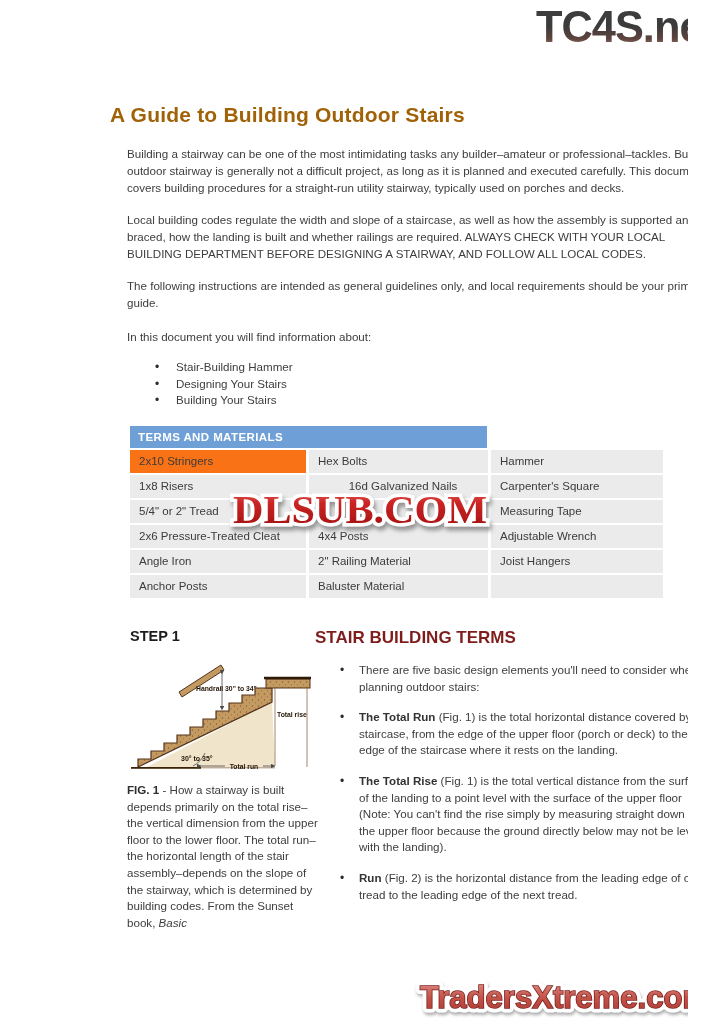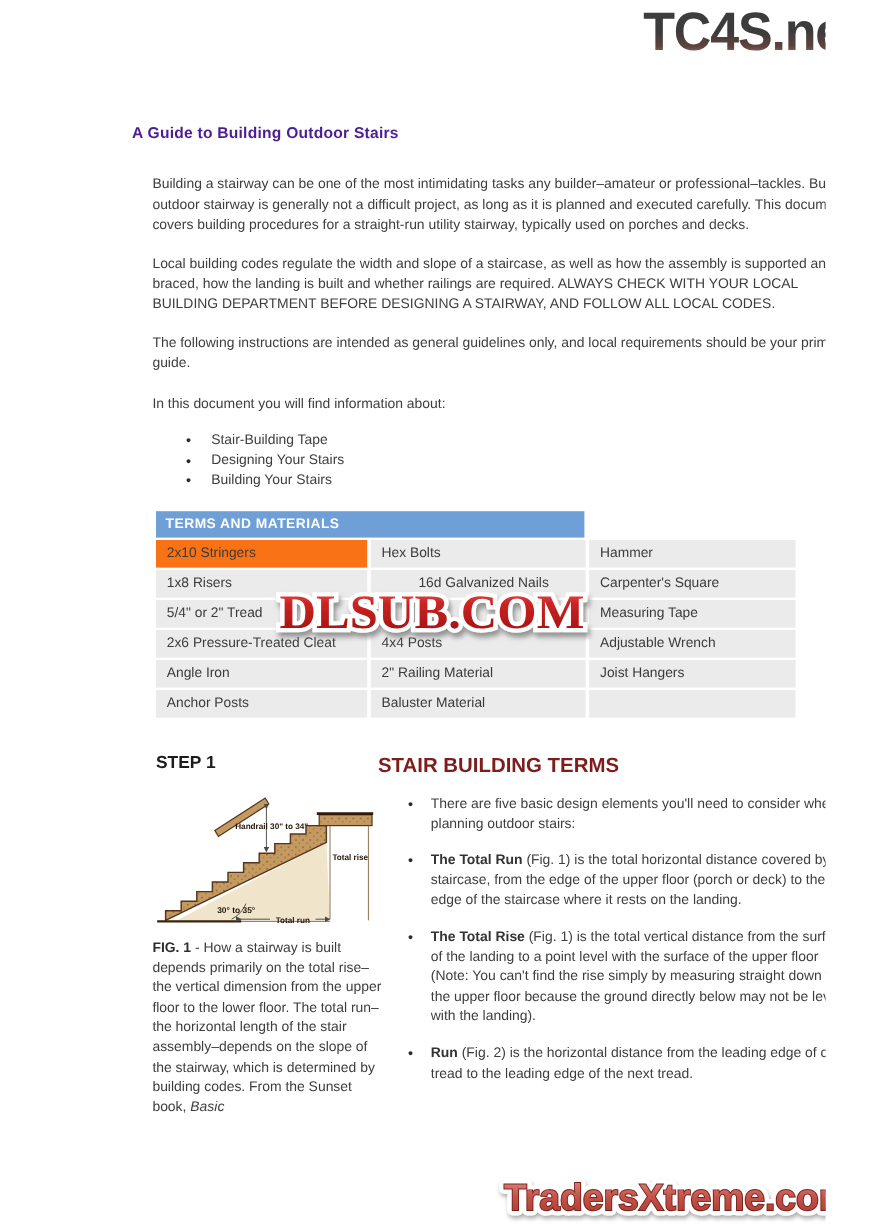--- a/index.html
+++ b/index.html
@@ -3,21 +3,21 @@
 <meta charset="utf-8">
 <style>
   html,body{margin:0;padding:0;}
   body{width:724px;height:1024px;background:#fff;font-family:"Liberation Sans",sans-serif;}
   .sheet{position:relative;width:688px;height:1024px;background:#ffffff;overflow:hidden;}
 
   
   .wm-top{position:absolute;top:0;left:528;left:528px;}
 
   
-  .doc-title{position:absolute;left:110px;top:103px;font-size:13px;font-weight:bold;color:#4c1d95;letter-spacing:.2px;}
+  .doc-title{position:absolute;left:110px;top:103px;font-size:21px;font-weight:bold;color:#a16207;letter-spacing:.2px;}
   .para{position:absolute;left:127px;width:588px;font-size:11.6px;line-height:17px;color:#3d3d3d;}
   .p1{top:145px;} .p2{top:211px;} .p3{top:277px;} .pintro{top:328px;}
   .toc{position:absolute;left:155px;top:359px;margin:0;padding:0;list-style:none;font-size:11.6px;color:#3d3d3d;}
   .toc li{position:relative;padding-left:21px;line-height:16.5px;}
   .toc li::before{content:"\2022";position:absolute;left:0;top:0;font-size:12px;color:#2a2a2a;}
 
   
   .ttl-header{position:absolute;left:130px;top:426px;width:349px;height:22px;line-height:22px;
     color:#ffffff;font-size:11.5px;font-weight:bold;letter-spacing:.4px;padding-left:8px;background:#6f9fd7;}
   .tgrid{position:absolute;left:130px;top:450px;display:grid;grid-template-columns:176px 179px 172px;
@@ -67,21 +67,21 @@
     </svg>
   </div>
 
   <h1 class="doc-title" style="margin:0;">A Guide to Building Outdoor Stairs</h1>
   <p class="para p1" style="margin:0;">Building a stairway can be one of the most intimidating tasks any builder–amateur or professional–tackles. But an outdoor stairway is generally not a difficult project, as long as it is planned and executed carefully. This document covers building procedures for a straight-run utility stairway, typically used on porches and decks.</p>
   <p class="para p2" style="margin:0;">Local building codes regulate the width and slope of a staircase, as well as how the assembly is supported and braced, how the landing is built and whether railings are required. ALWAYS CHECK WITH YOUR LOCAL BUILDING DEPARTMENT BEFORE DESIGNING A STAIRWAY, AND FOLLOW ALL LOCAL CODES.</p>
   <p class="para p3" style="margin:0;">The following instructions are intended as general guidelines only, and local requirements should be your primary guide.</p>
   <p class="para pintro" style="margin:0;">In this document you will find information about:</p>
 
   <ul class="toc">
-    <li>Stair-Building Tape</li>
+    <li>Stair-Building Hammer</li>
     <li>Designing Your Stairs</li>
     <li>Building Your Stairs</li>
   </ul>
 
   <div class="ttl-header" style="background: rgb(111, 159, 215);">TERMS AND MATERIALS</div>
   <div class="tgrid">
     <div class="tcell" style="background: #f97316;">2x10 Stringers</div>
     <div class="tcell" style="background: rgb(235, 235, 235);">Hex Bolts</div>
     <div class="tcell" style="background: rgb(235, 235, 235);">Hammer</div>
     <div class="tcell" style="background: rgb(235, 235, 235);">1x8 Risers</div>

